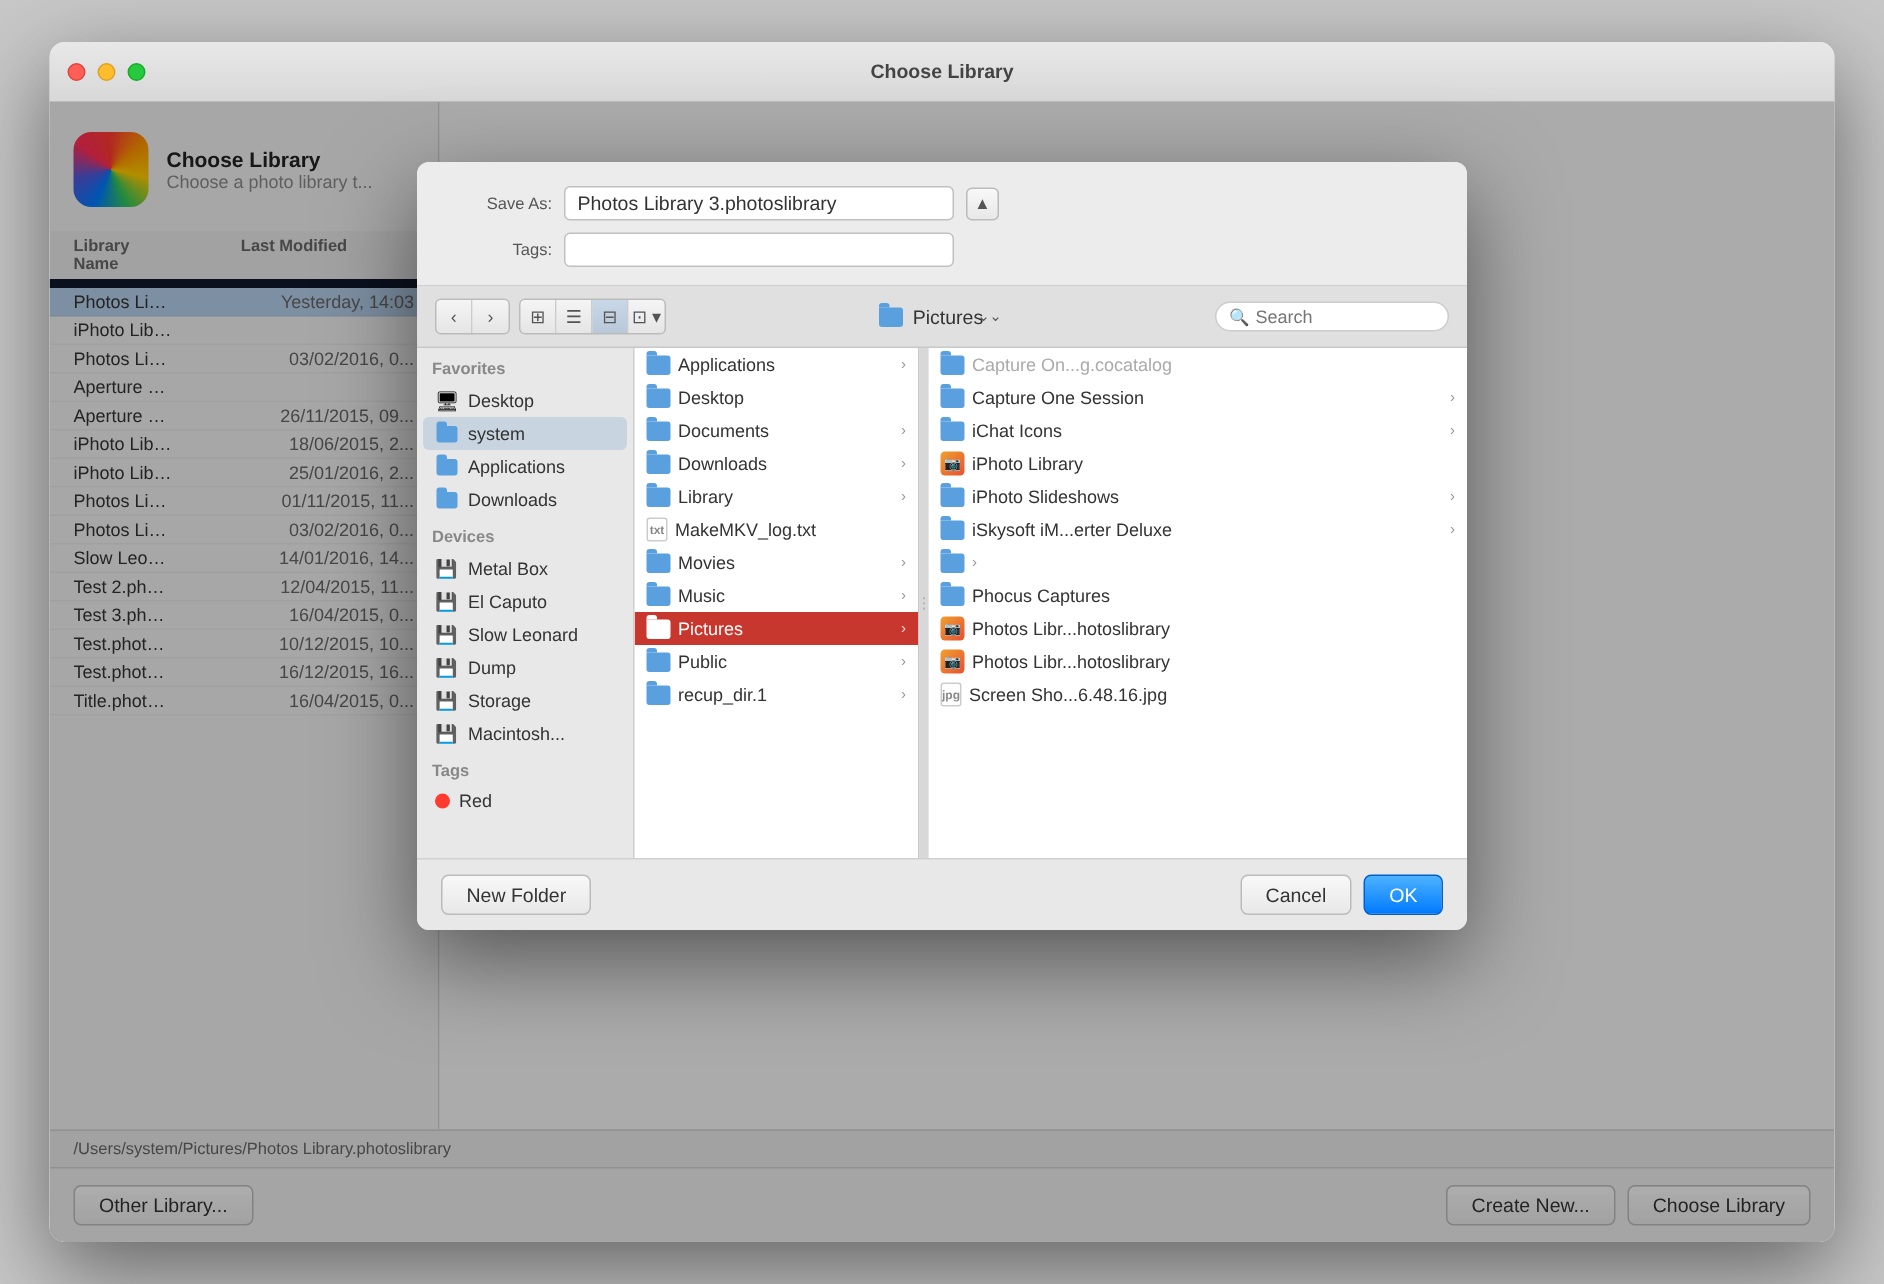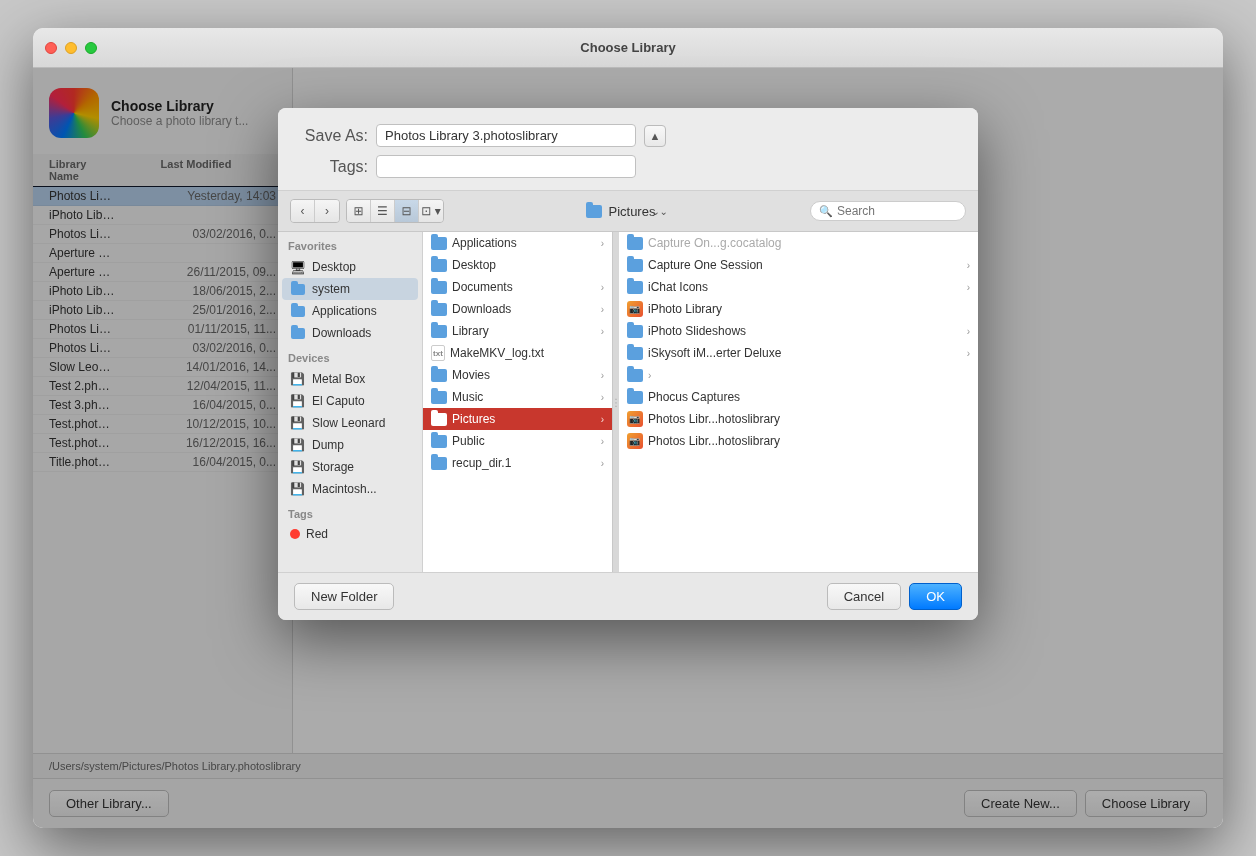--- a/index.html
+++ b/index.html
@@ -186,21 +186,21 @@
       border-bottom: 1px solid #d0d0d0;
     }
     .dialog-field {
       display: flex;
       align-items: center;
       margin-bottom: 8px;
       gap: 8px;
     }
     .dialog-field:last-child { margin-bottom: 0; }
     .dialog-label {
-      font-size: 16px;
+      font-size: 11px;
       color: #555;
       text-align: right;
       width: 70px;
       flex-shrink: 0;
     }
     .dialog-input {
       flex: 1;
       max-width: 300px;
       padding: 3px 8px;
       border: 1px solid #c0c0c0;
@@ -481,21 +481,21 @@
     .tag-dot {
       width: 10px;
       height: 10px;
       border-radius: 50%;
     }
 
     
     .lib-col-header {
       display: flex;
       padding: 4px 16px;
-      border-bottom: 1px solid #0f172a;
+      border-bottom: 6px solid #0f172a;
       background: #e8e8e8;
     }
     .lib-col-name {
       flex: 1;
       font-size: 11px;
       color: #666;
       font-weight: 600;
     }
     .lib-col-date {
       font-size: 11px;
@@ -842,20 +842,24 @@
                 <span class="column-item-label">Phocus Captures</span>
               </div>
               <div class="column-item">
                 <div class="col-photo-icon" style="font-size:9px;color:white;">📷</div>
                 <span class="column-item-label">Photos Libr...hotoslibrary</span>
               </div>
               <div class="column-item">
                 <div class="col-photo-icon" style="font-size:9px;color:white;">📷</div>
                 <span class="column-item-label">Photos Libr...hotoslibrary</span>
               </div>
+              <div class="column-item">
+                <div class="col-file-icon" style="font-size:8px;color:#888;">jpg</div>
+                <span class="column-item-label">Screen Sho...6.48.16.jpg</span>
+              </div>
             </div>
         </div>
       </div>
 
       <div class="dialog-bottom">
         <button class="btn">New Folder</button>
         <div style="display:flex;gap:8px;">
           <button class="btn">Cancel</button>
           <button class="btn btn-primary">OK</button>
         </div>

